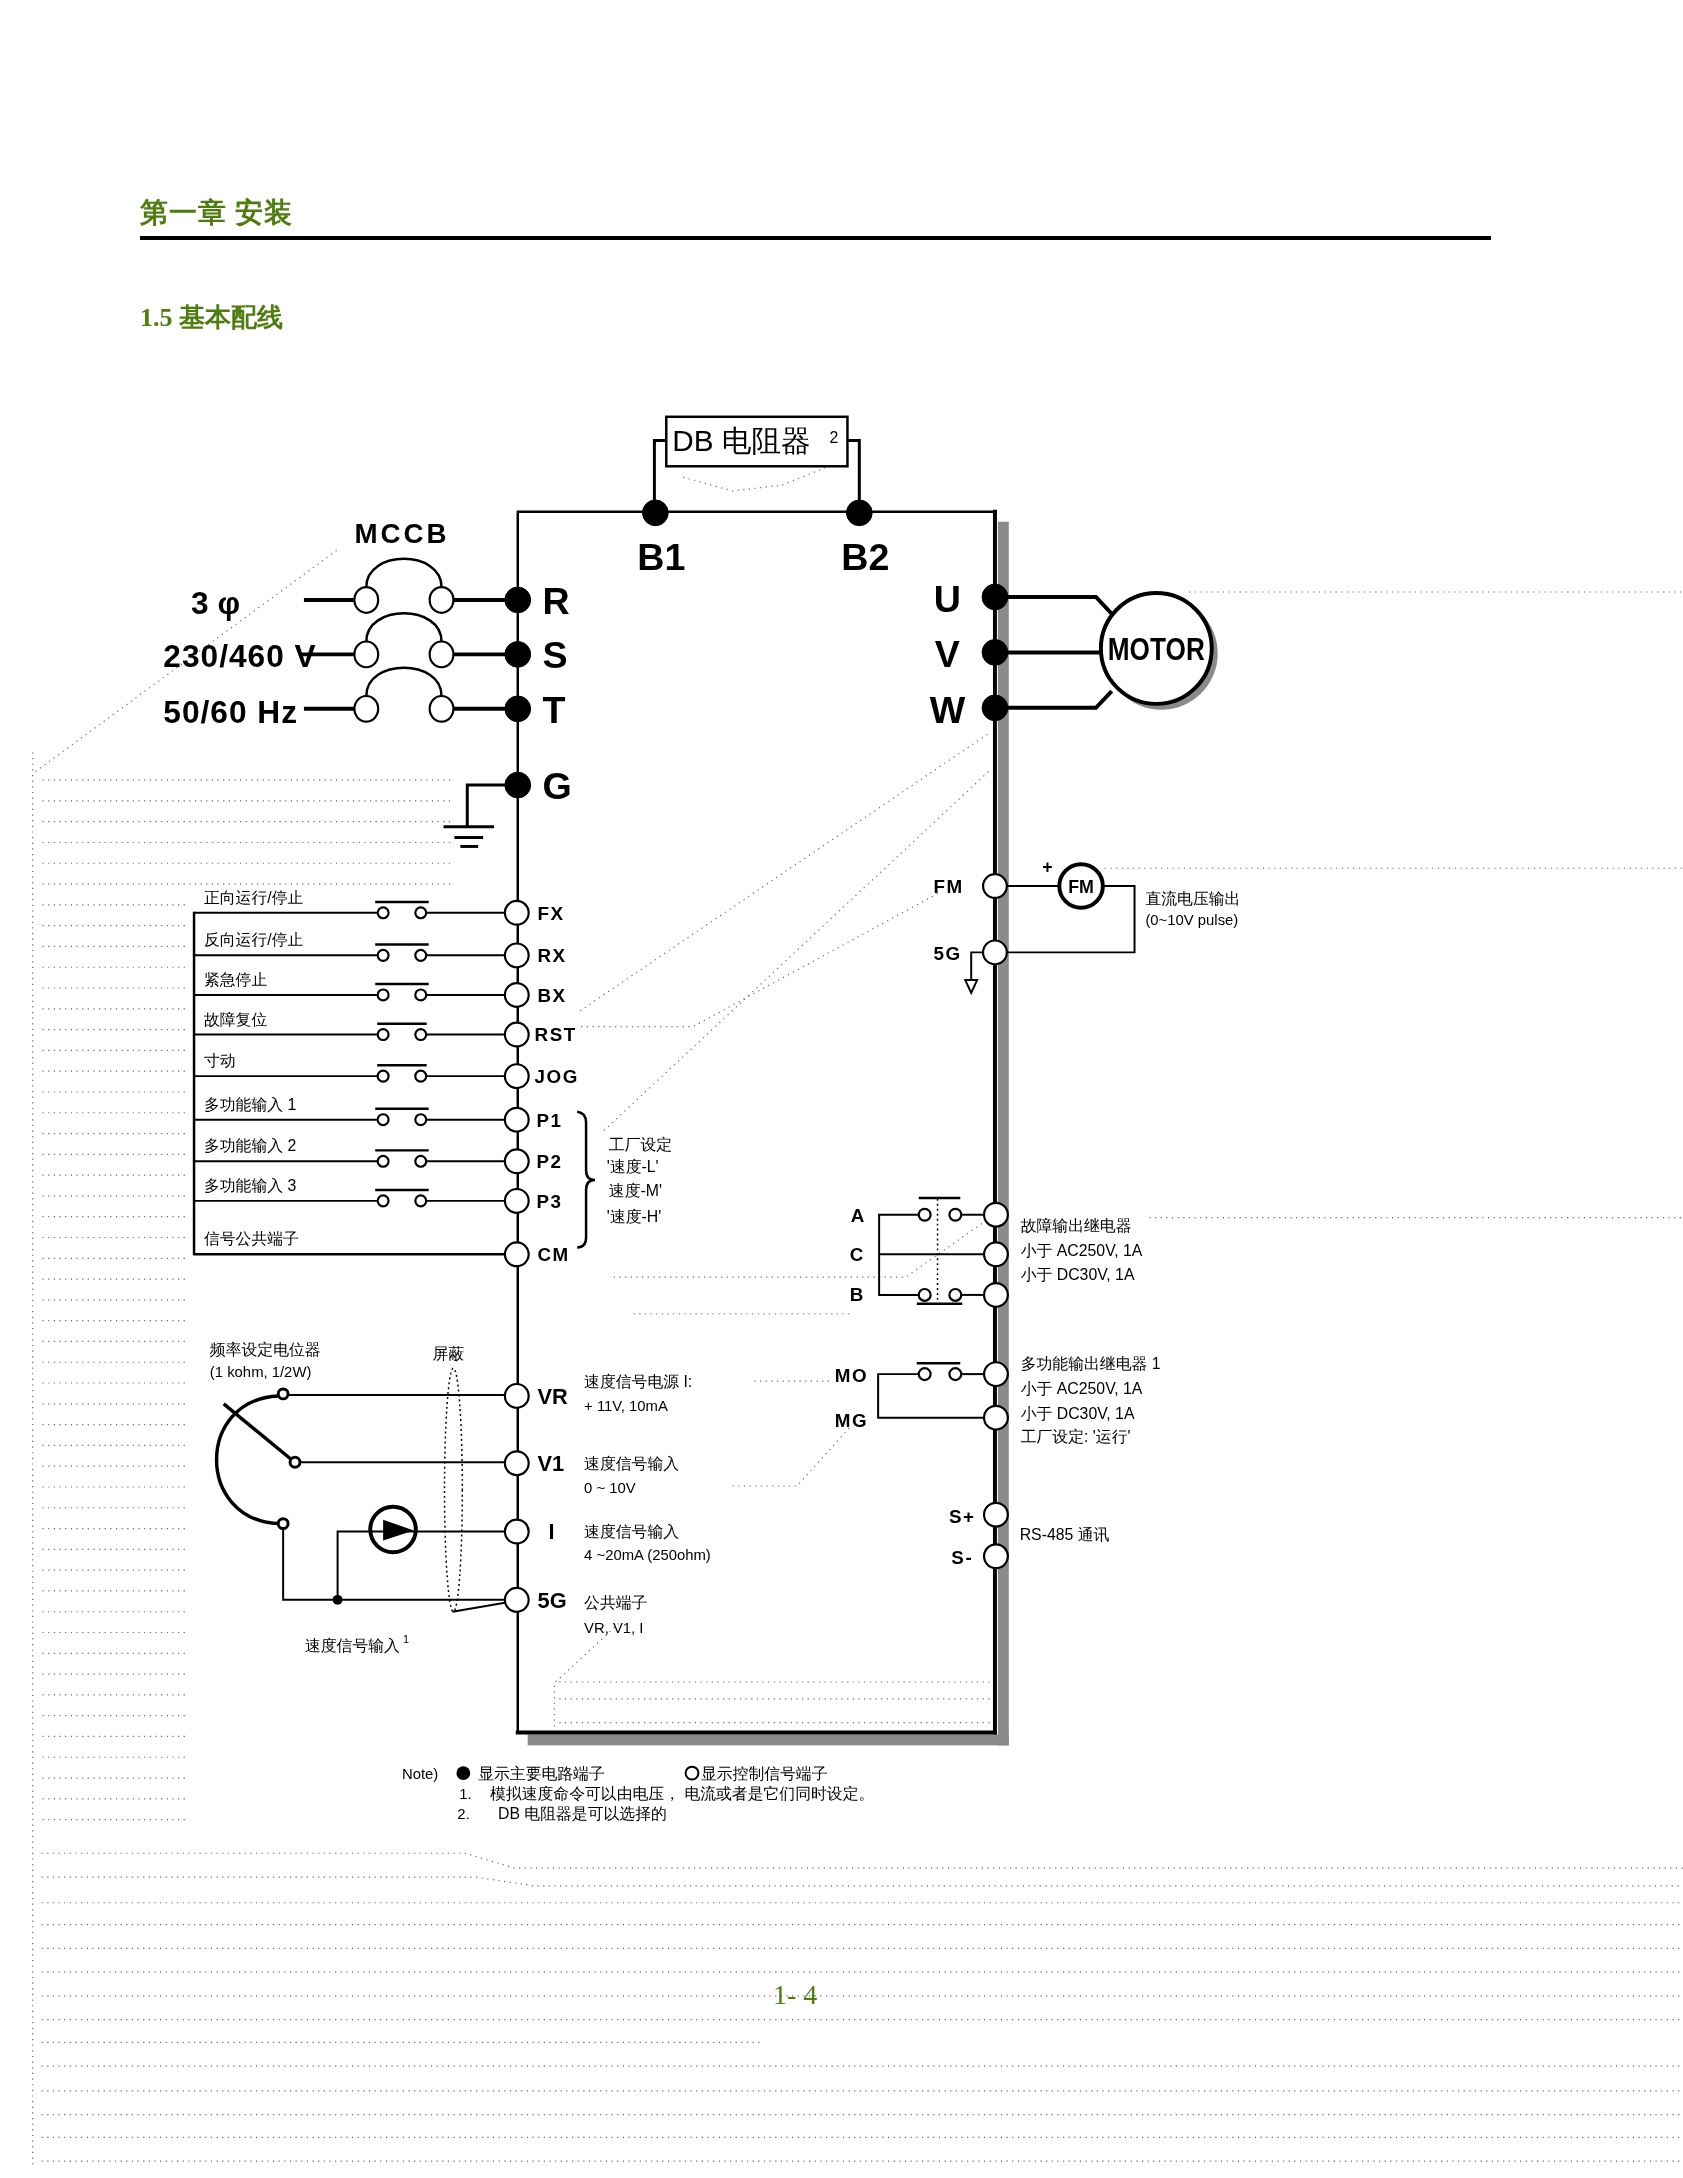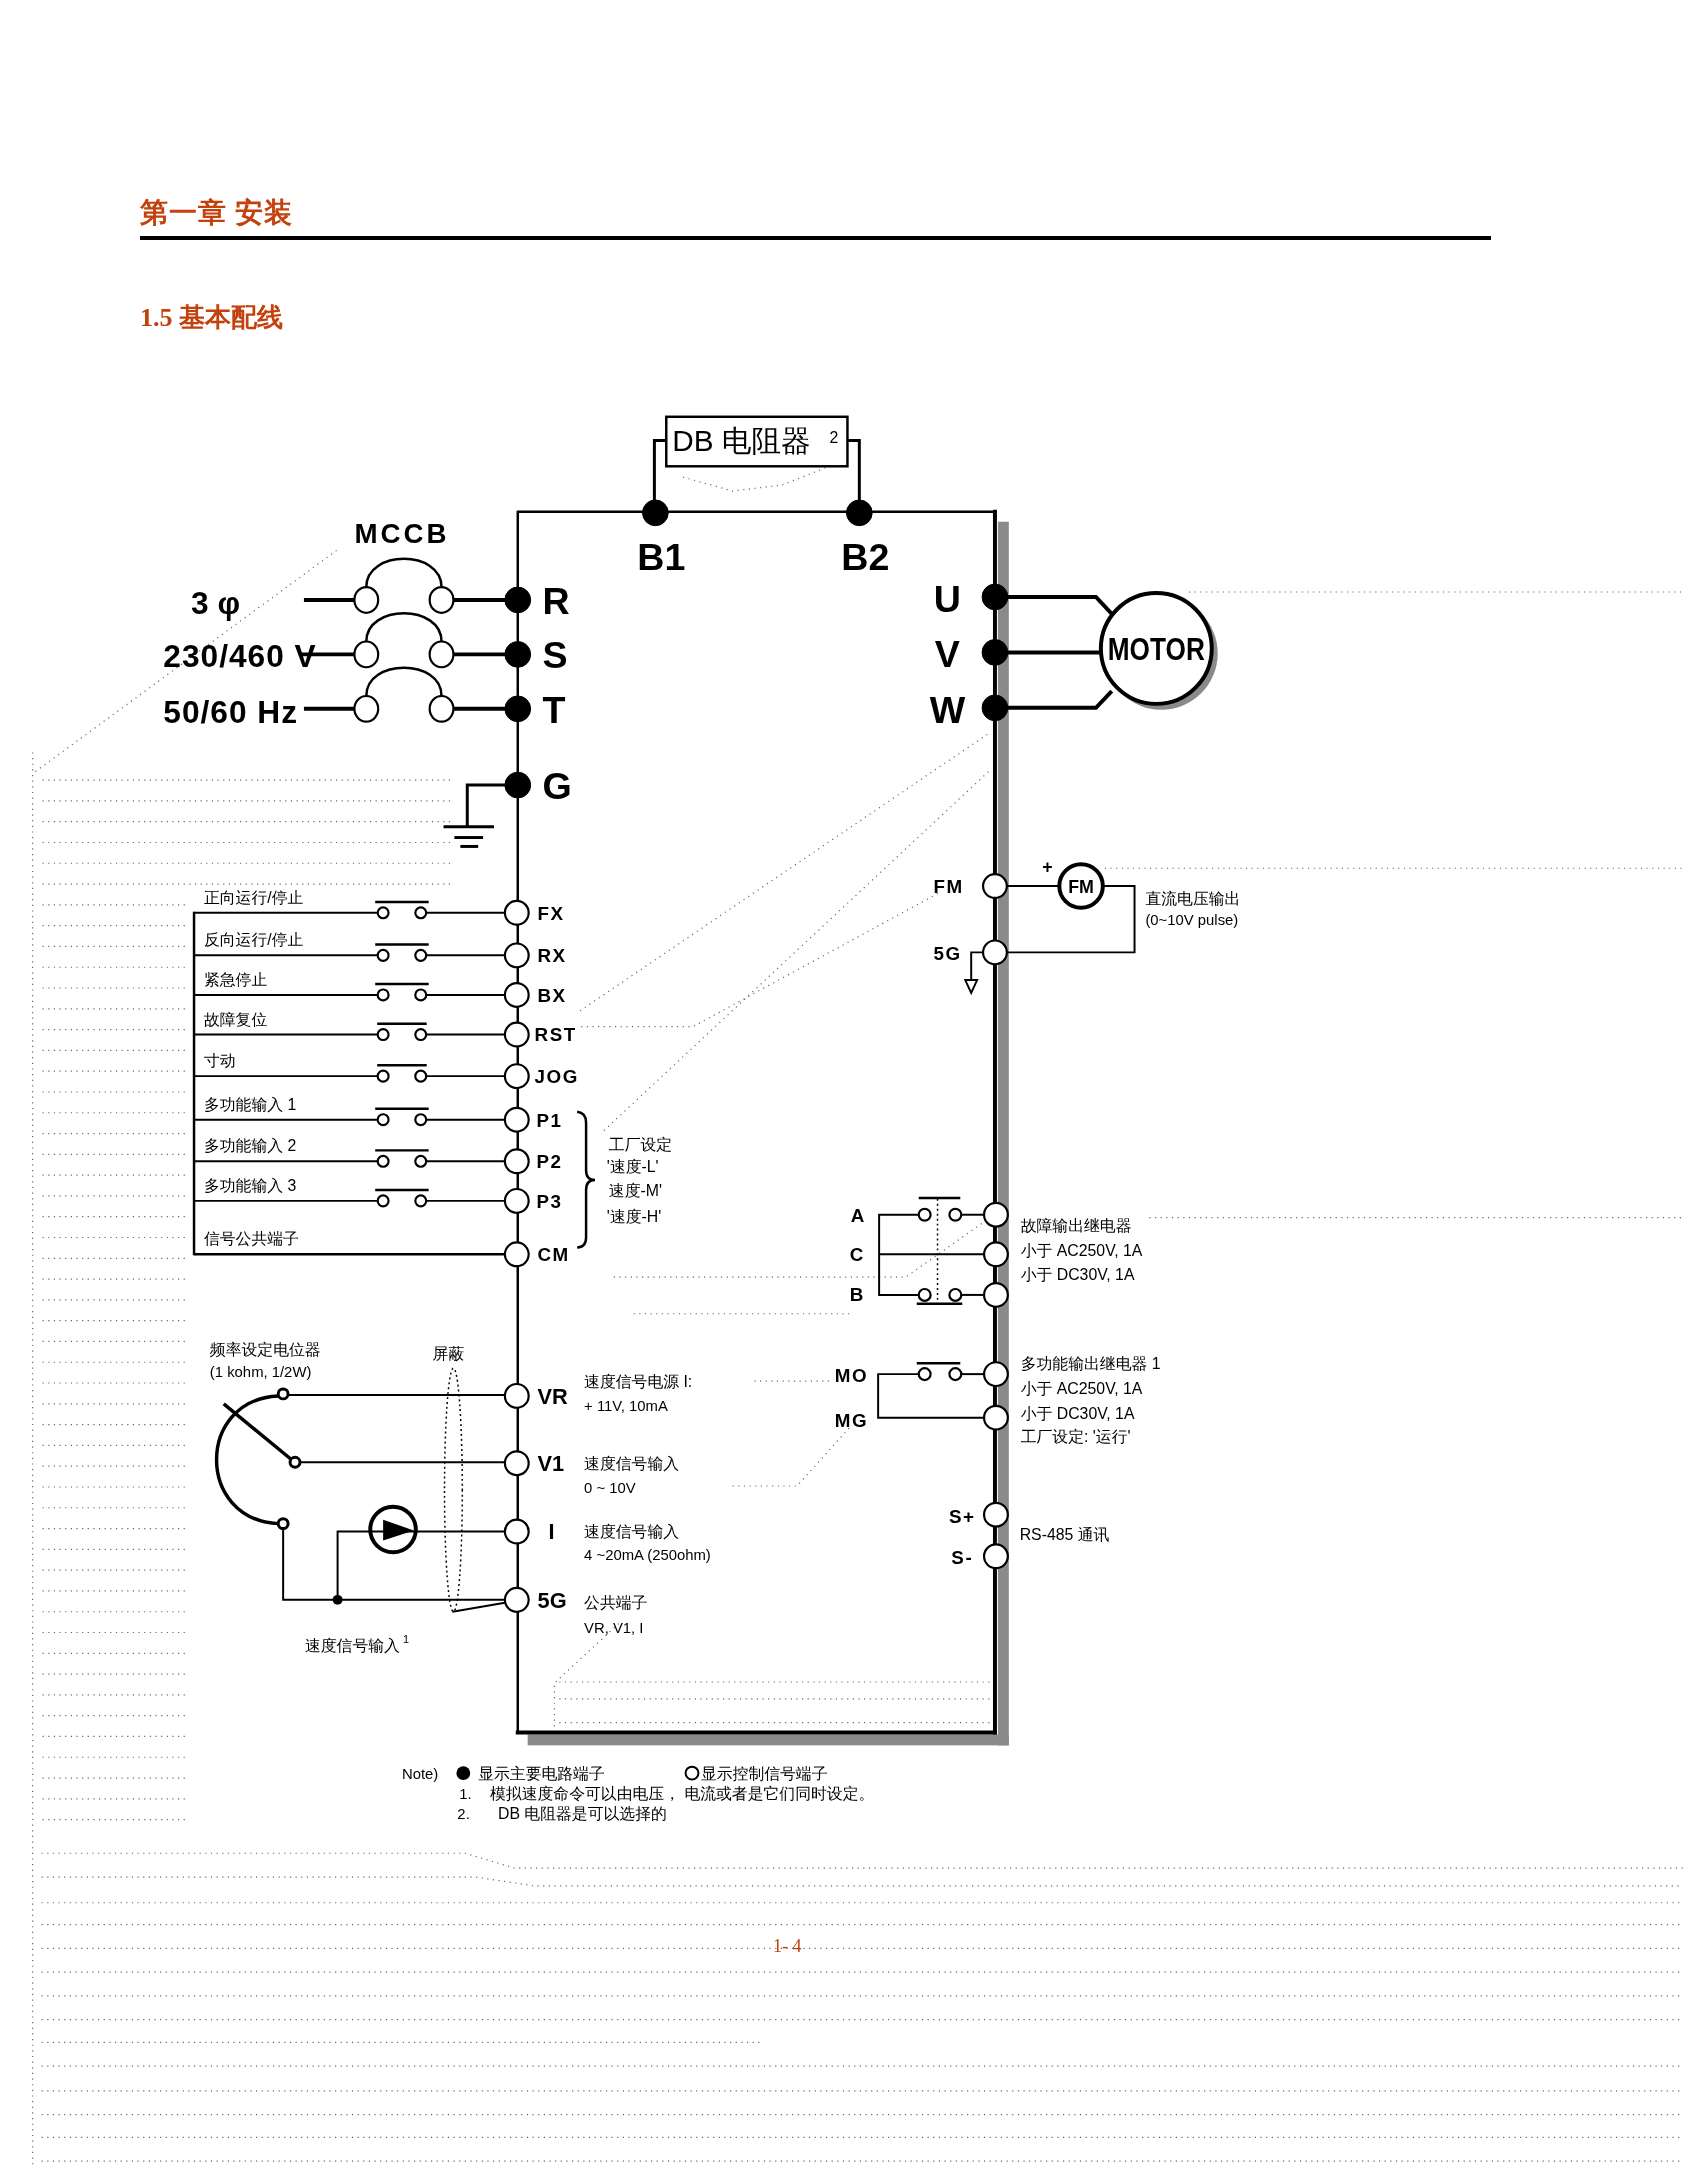--- a/index.html
+++ b/index.html
@@ -1,21 +1,21 @@
 <!DOCTYPE html>
 <html><head>
   <meta charset="utf-8">
   <style>
     html, body { margin:0; padding:0; background:#ffffff; }
     body { width:1683px; height:2178px; position:relative; overflow:hidden; }
-    .serif { font-family:"Liberation Serif", "DejaVu Serif", serif; color:#c2410c; }
+    .serif { font-family:"Liberation Serif", "DejaVu Serif", serif; color:#4d7c0f; }
     #chapter-title { position:absolute; left:140px; top:195px; font-size:28px; line-height:36px; font-weight:bold; letter-spacing:1px; }
     #chapter-rule { position:absolute; left:140px; top:236px; width:1351px; height:4px; background:#000; }
     #section-title { position:absolute; left:140px; top:299px; font-size:26px; line-height:38px; font-weight:bold; }
-    #page-number { position:absolute; left:773px; top:1932px; font-size:18px; line-height:28px; }
+    #page-number { position:absolute; left:773px; top:1981px; font-size:28px; line-height:28px; }
     #diagram { position:absolute; left:0; top:0; }
     .tb { font-family:"Liberation Sans", "DejaVu Sans", sans-serif; font-weight:bold; fill:#000; }
     .tn { font-family:"Liberation Sans", "DejaVu Sans", sans-serif; font-weight:normal; fill:#000; }
     .f38 { font-size:38px; }
     .f32 { font-size:32px; }
     .f30 { font-size:30px; }
     .f28 { font-size:28px; letter-spacing:3px; }
     .f22 { font-size:22px; }
     .f20 { font-size:19px; letter-spacing:1.5px; }
     .f18 { font-size:18px; }

